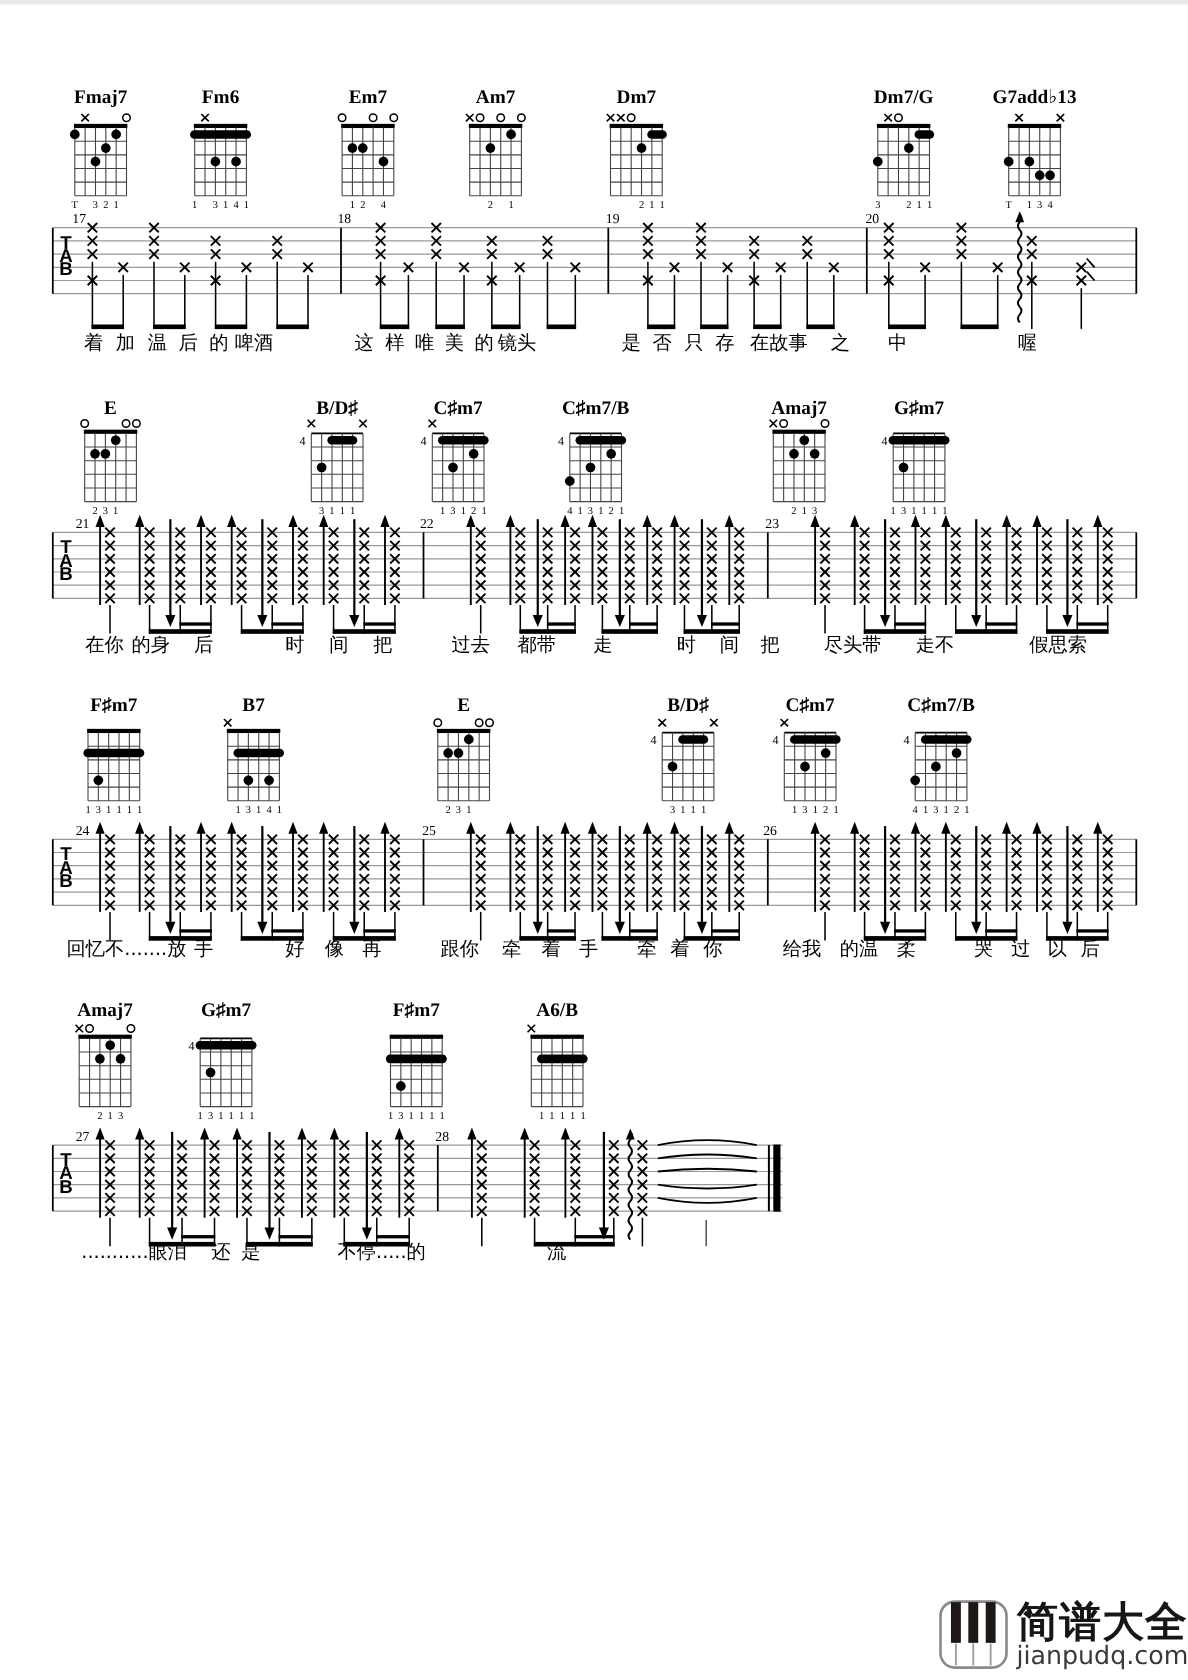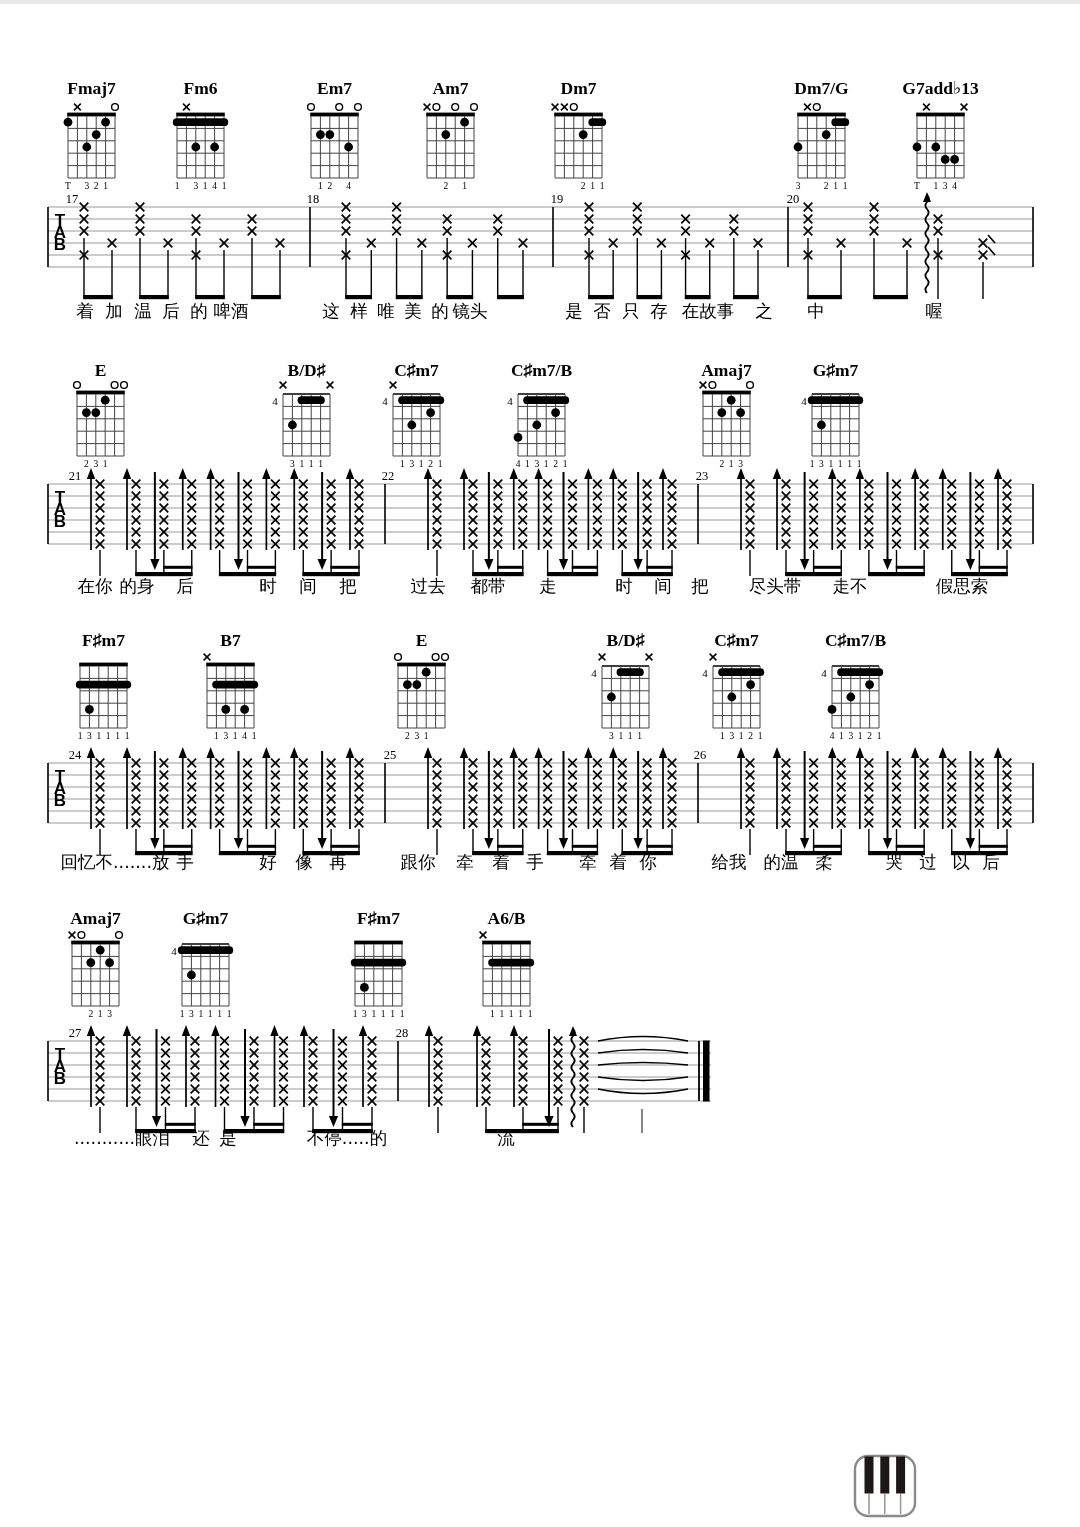--- a/index.html
+++ b/index.html
@@ -2095,14 +2095,18 @@
   <div class="watermark">
     <svg width="64" height="64" viewBox="0 0 64 64">
       <rect x="2" y="2" width="60" height="60" rx="13" fill="#ffffff" stroke="#8a8a8a" stroke-width="2.4"></rect>
       <rect x="11.5" y="2.5" width="9" height="37" fill="#1d1815"></rect>
       <rect x="27.3" y="2.5" width="9" height="37" fill="#1d1815"></rect>
       <rect x="43.1" y="2.5" width="9" height="37" fill="#1d1815"></rect>
       <line x1="16" y1="40" x2="16" y2="60" stroke="#9a9a9a" stroke-width="1.6"></line>
       <line x1="31.8" y1="40" x2="31.8" y2="60" stroke="#9a9a9a" stroke-width="1.6"></line>
       <line x1="47.6" y1="40" x2="47.6" y2="60" stroke="#9a9a9a" stroke-width="1.6"></line>
     </svg>
+    <div class="wm-text">
+      <div class="wm-brand">简谱大全</div>
+      <div class="wm-domain">jianpudq.com</div>
+    </div>
   </div>
 </div>
 
 </body></html>

